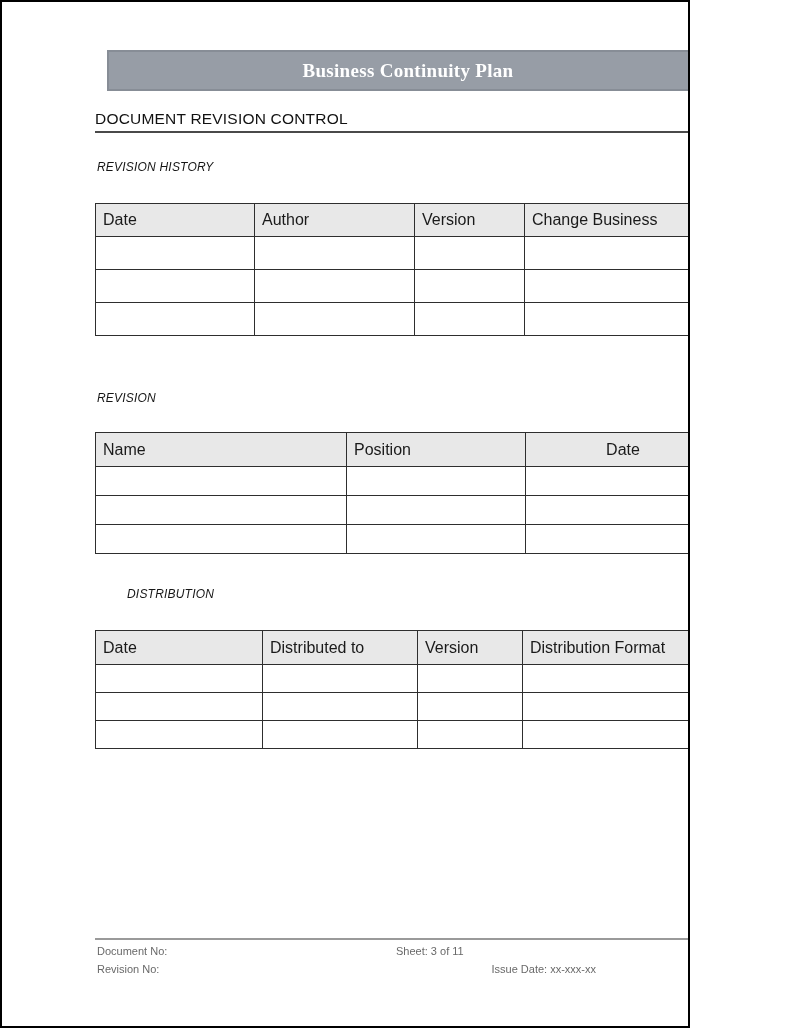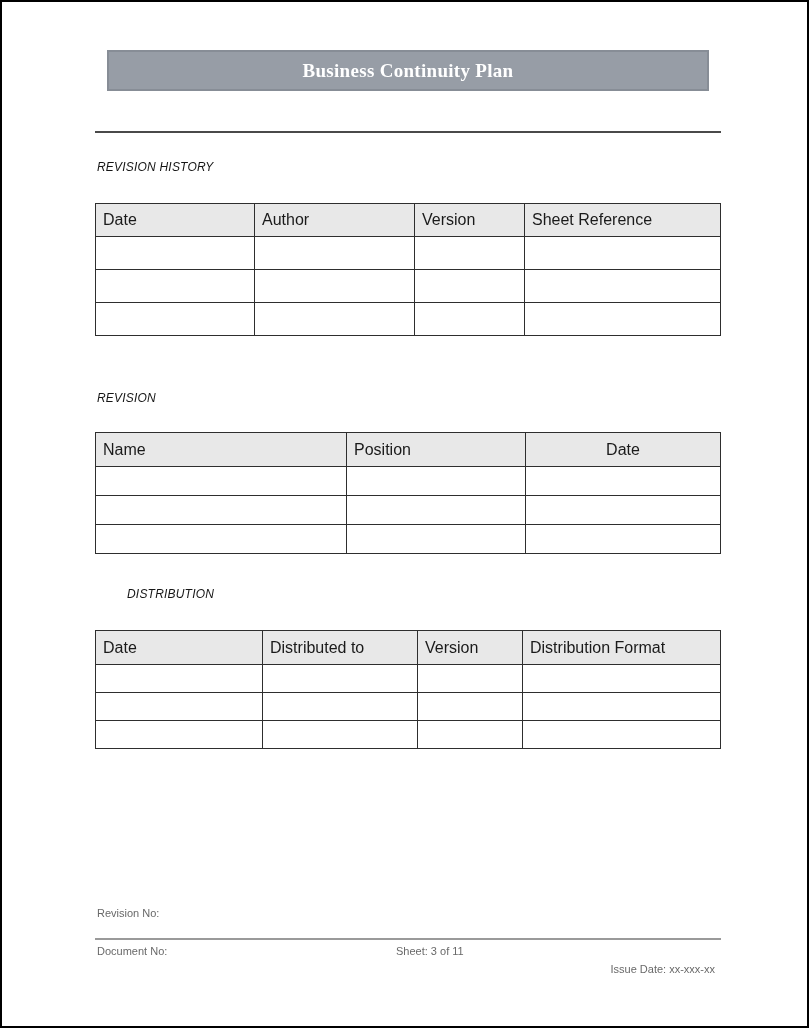--- a/index.html
+++ b/index.html
@@ -1,18 +1,18 @@
 <!DOCTYPE html>
 <html style="--banner_bg: #979da6; --banner_border: #878d96; --banner_text: #ffffff; --table_header_bg: #e8e8e8; --table_border: #2e2e2e; --footer_text: #696969;"><head>
 <meta charset="utf-8">
 <style>
   html,body { margin:0; padding:0; background:#fff; }
   #page {
     position: relative;
-    width: 809px;
+    width: 690px;
     height: 1028px;
     box-sizing: border-box;
     border: 2px solid #000;
     background: #fff;
     font-family: "Liberation Sans", sans-serif;
     color: #1a1a1a;
     overflow: hidden;
   }
 
   
@@ -98,48 +98,49 @@
     background: #9a9a9a;
   }
   .footer-text {
     position: absolute;
     font-size: 11px;
     color: var(--footer_text, #696969);
     white-space: nowrap;
   }
   #ft-docno   { left: 95px;  top: 943px; }
   #ft-sheet   { left: 394px; top: 943px; }
-  #ft-revno   { left: 95px;  top: 905px; }
+  #ft-revno   { left: 95px;  top: 961px; }
   #ft-issue   { right: 92px; top: 961px; }
 </style>
 </head>
 <body>
 
 <div id="page">
 
   <div class="banner">
     <span class="banner-title">Business Continuity Plan</span>
   </div>
 
+  <div class="page-heading">DOCUMENT REVISION CONTROL</div>
   <div class="heading-rule"></div>
 
   <div class="section-label" id="label-1">REVISION HISTORY</div>
   <table class="doc-table" id="table-1">
     <colgroup>
       <col style="width:159px">
         <col style="width:160px">
         <col style="width:110px">
         <col style="width:196px">
     </colgroup>
     <thead>
       <tr>
         <th>Date</th>
         <th>Author</th>
         <th>Version</th>
-        <th>Sheet Reference</th>
+        <th>Change Business</th>
       </tr>
     </thead>
     <tbody>
       <tr>
         <td></td>
           <td></td>
           <td></td>
           <td></td>
       </tr>
       <tr>

